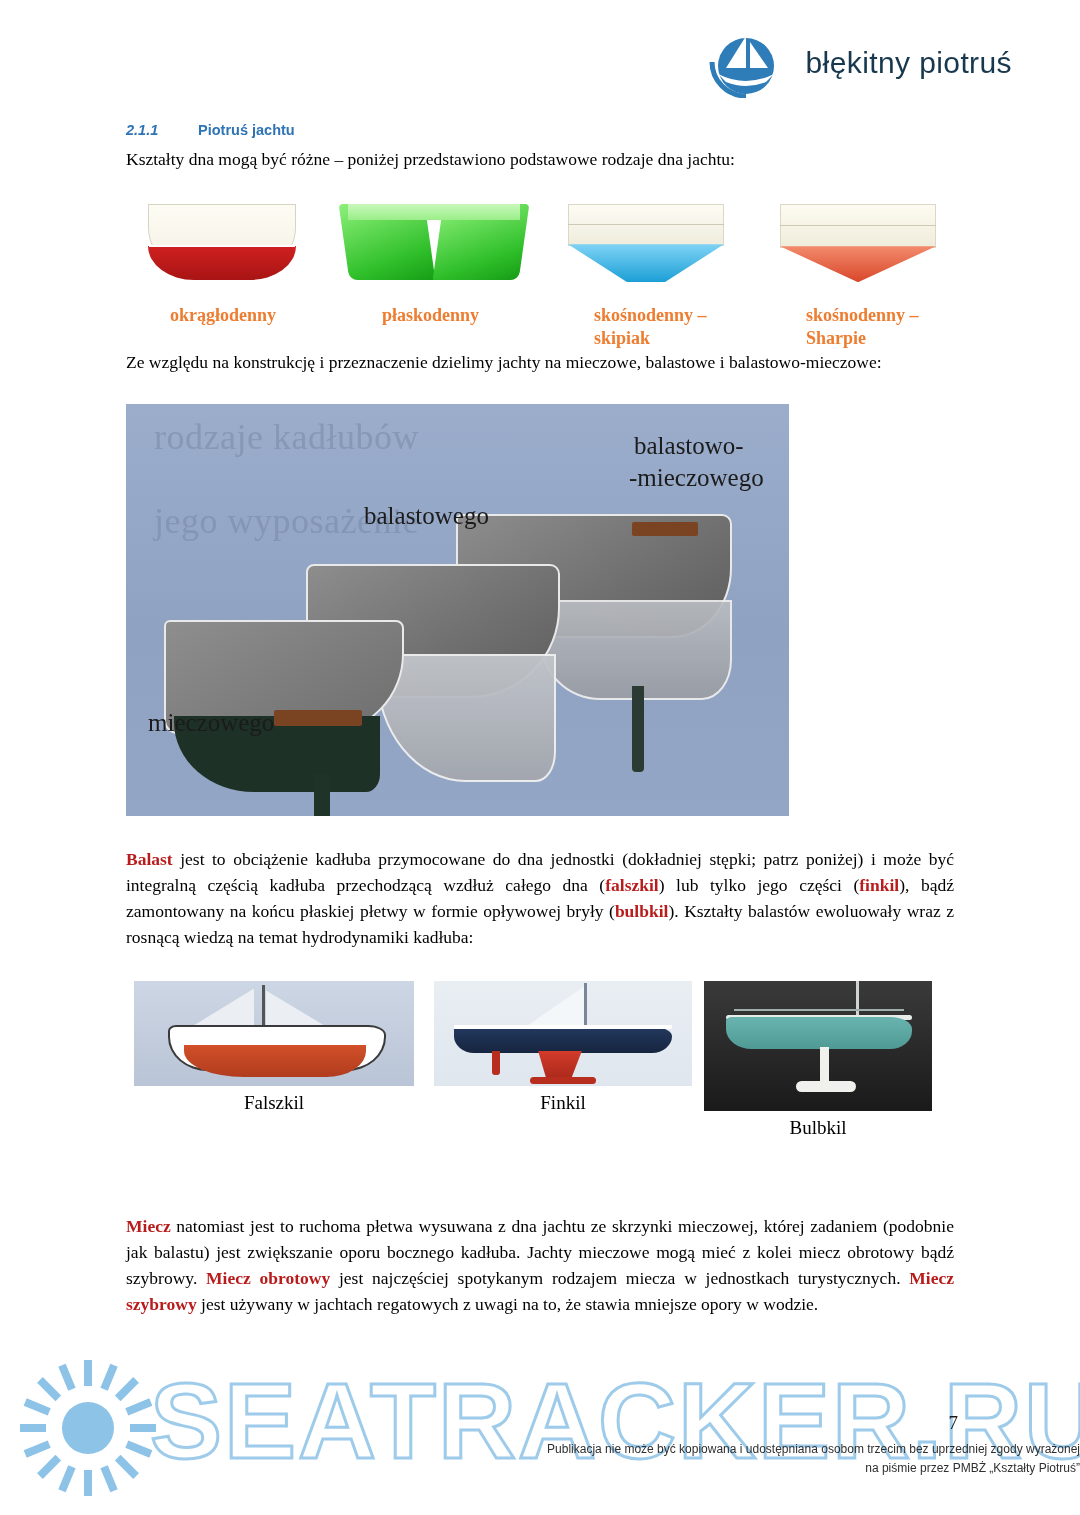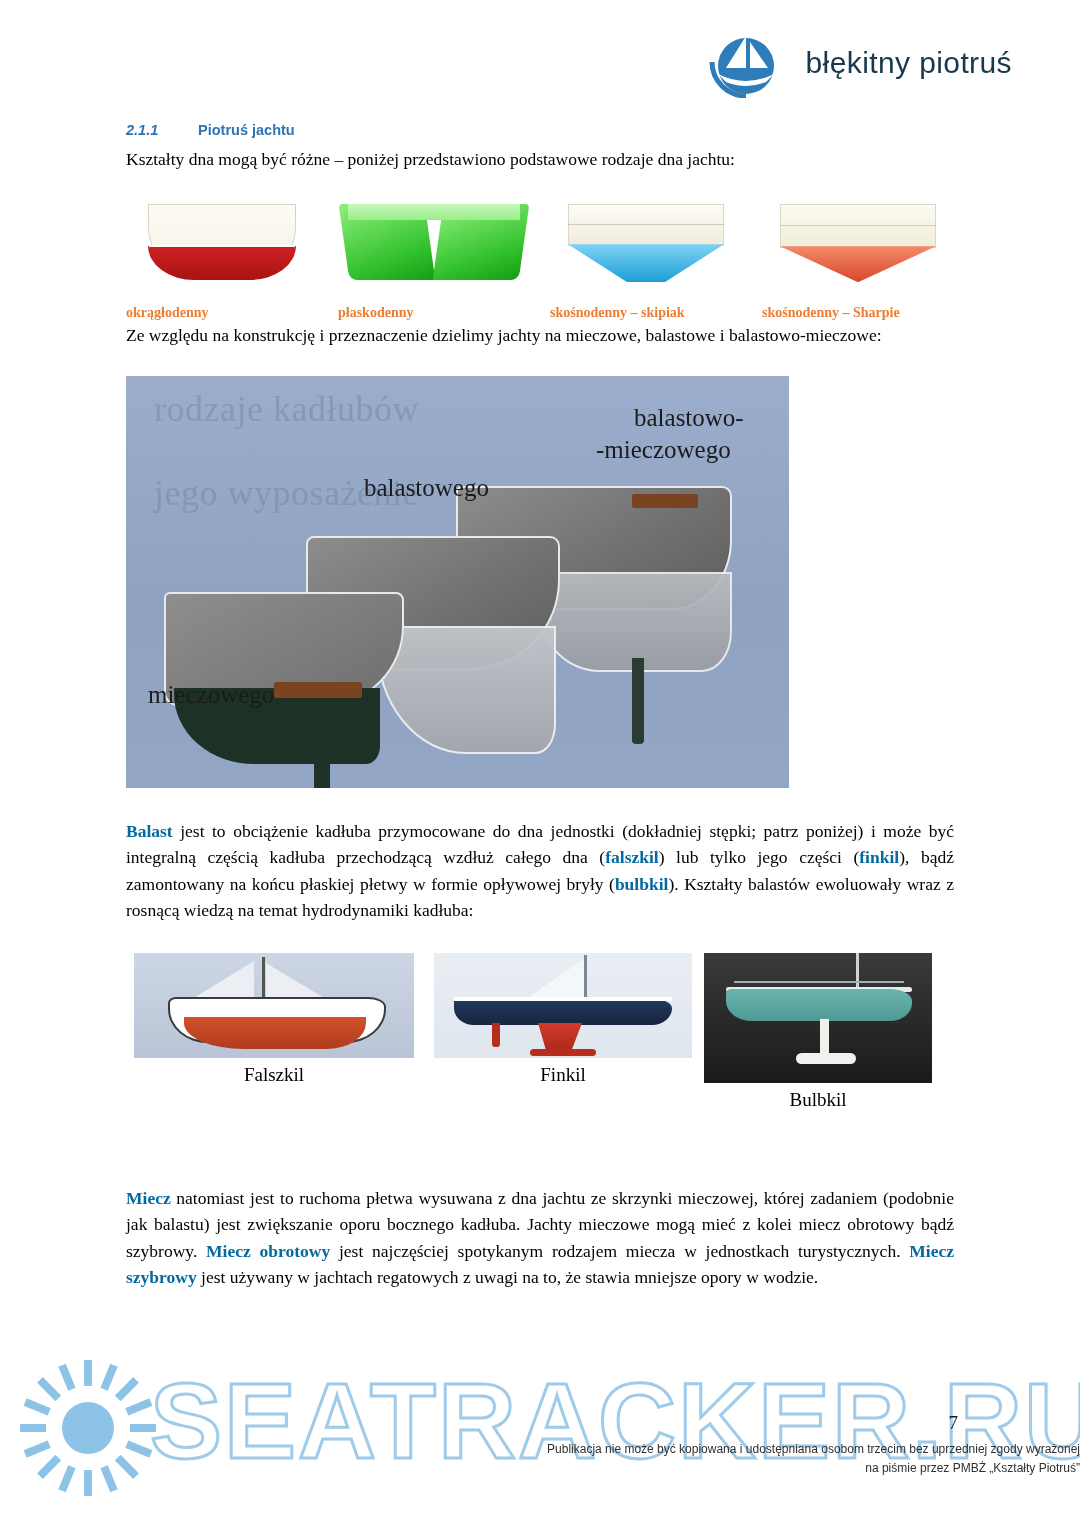--- a/index.html
+++ b/index.html
@@ -58,42 +58,43 @@
   .heading .num { width: 46px; font-style: italic; }
 
   p.body-text {
     font-size: 17.5px;
     line-height: 1.5;
     margin: 0 0 4px 0;
     text-align: justify;
   }
   p.just { text-align: justify; }
 
-  .kw { color: #0369a1; font-weight: bold; }
+  .kw { color: #b91c1c; font-weight: bold; }
 
   
   .hull-row {
     margin-top: 26px;
     display: flex;
     gap: 20px;
   }
   .hull-item { width: 192px; }
   .hull-figure {
     width: 192px;
     height: 92px;
     position: relative;
     overflow: hidden;
     background: #ffffff;
   }
   .hull-caption {
     margin-top: 14px;
     font-weight: bold;
-    font-size: 14px;
+    font-size: 18px;
     color: #ed7d31;
     line-height: 1.25;
+    margin-left: 44px;
   }
 
   
   .hull-round {
     position: absolute; left: 22px; top: 6px;
     width: 148px; height: 76px;
     background: linear-gradient(#fdfcf4, #f3f0e2);
     border: 1px solid #d8d4c2;
     border-radius: 0 0 68px 68px / 0 0 52px 52px;
     box-sizing: border-box;
@@ -390,21 +391,21 @@
     <div class="hullmass" style="left:250px; top:250px; width:176px; height:124px; background:linear-gradient(#c2c5ca,#a4a7ad); border-color:#f0f0f0; border-radius:0 0 20px 90px / 0 0 30px 110px; opacity:.95;"></div>
 
     <div class="hullmass" style="left:38px; top:216px; width:236px; height:110px; background:linear-gradient(150deg,#8e8e8e,#6e6e6f); border-radius:6px 8px 80px 14px / 6px 8px 80px 14px;"></div>
     <div class="fin" style="left:48px; top:312px; width:206px; height:76px; background:#1e3127; border-radius:0 0 14px 80px / 0 0 18px 70px;"></div>
     <div class="deck-wood" style="left:148px; top:306px; width:88px; height:16px;"></div>
     <div class="fin" style="left:188px; top:370px; width:16px; height:66px; background:#1f3329; border-radius:0 0 6px 10px;"></div>
 
     <div class="kt-label" style="left:22px; top:290px;margin-top:15px;">mieczowego</div>
     <div class="kt-label" style="left:238px; top:98px;">balastowego</div>
     <div class="kt-label" style="left:508px; top:28px;">balastowo-</div>
-    <div class="kt-label" style="left:470px; top:60px;">-mieczowego</div>
+    <div class="kt-label" style="left:503px; top:60px;">-mieczowego</div>
   </div>
 
   <p class="body-text just" style="margin-top:30px">
     <span class="kw">Balast</span><span> jest to obciążenie kadłuba przymocowane do dna jednostki (dokładniej stępki; patrz poniżej) i może być integralną częścią kadłuba przechodzącą wzdłuż całego dna (</span><span class="kw">falszkil</span><span>) lub tylko jego części (</span><span class="kw">finkil</span><span>), bądź zamontowany na końcu płaskiej płetwy w formie opływowej bryły (</span><span class="kw">bulbkil</span><span>). Kształty balastów ewoluowały wraz z rosnącą wiedzą na temat hydrodynamiki kadłuba:</span>
   </p>
 
   <div class="keel-row">
 
     <div class="keel-card" style="left:8px; top:0;">
       <div class="keel-photo ph-falszkil">

